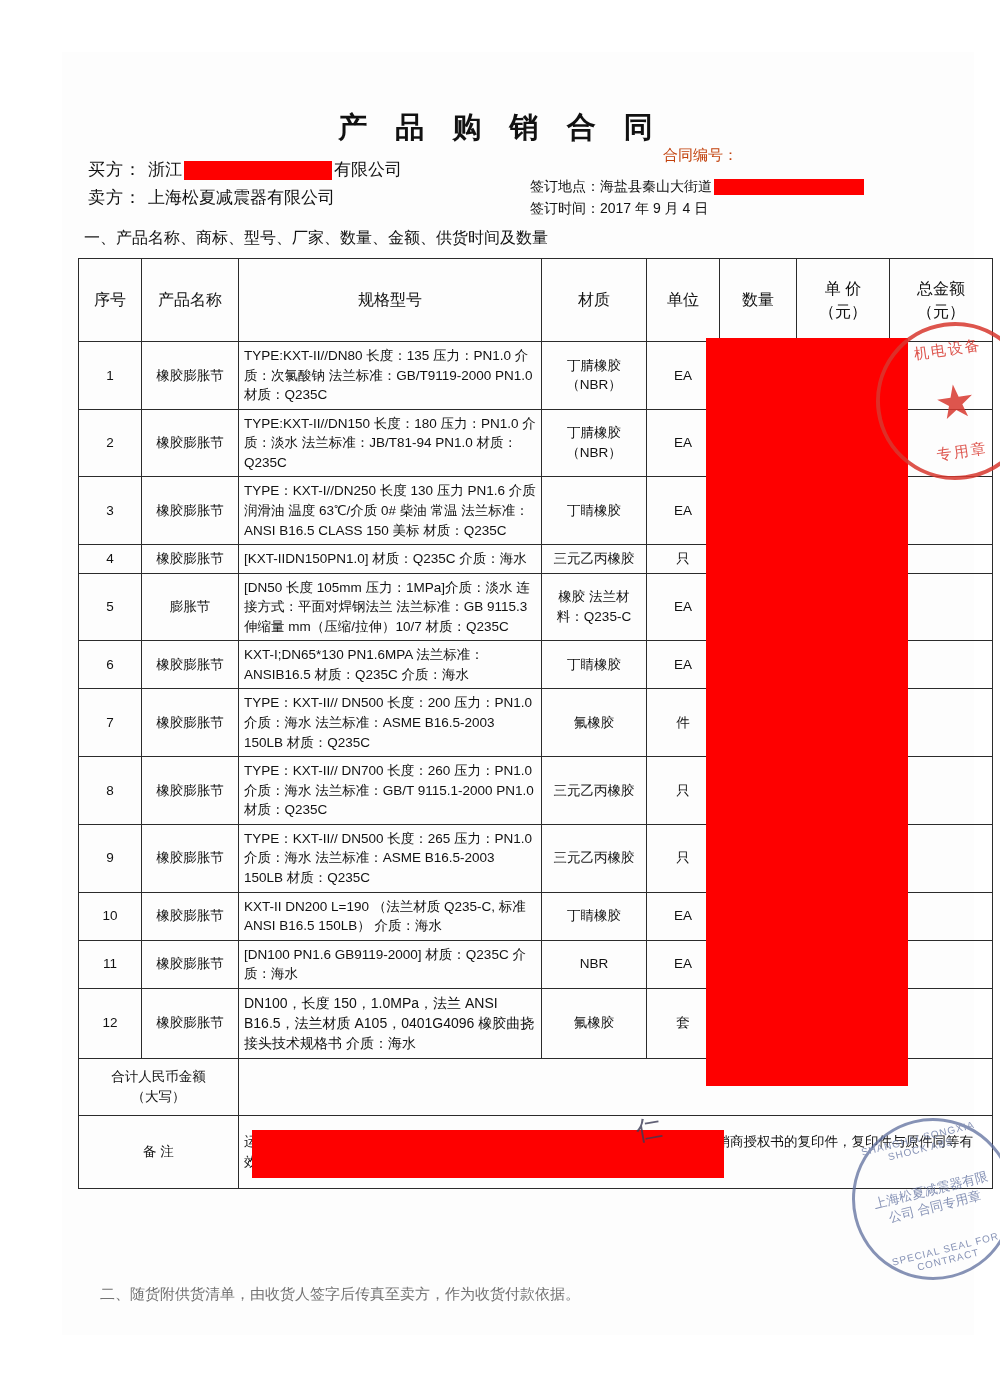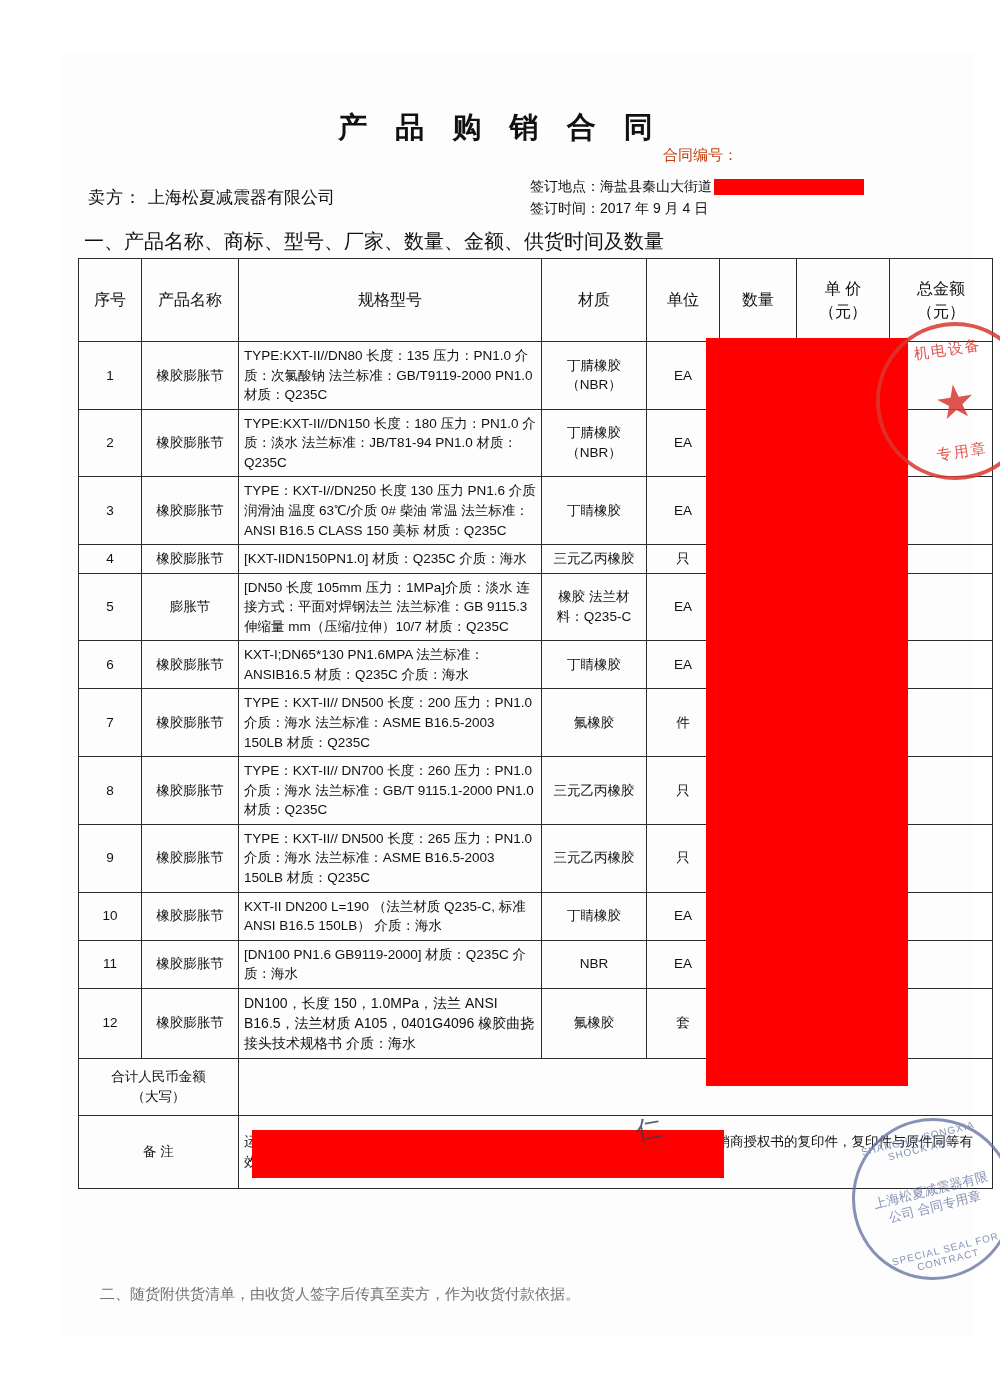--- a/index.html
+++ b/index.html
@@ -92,21 +92,21 @@
     left: 530px;
     font-size: 14px;
     color: #111;
     white-space: nowrap;
   }
 
   .section-one {
     position: absolute;
     left: 84px;
     top: 228px;
-    font-size: 20px;
+    font-size: 16px;
     color: #111;
     white-space: nowrap;
   }
 
   table.main {
     position: absolute;
     left: 78px;
     top: 258px;
     width: 830px;
     border-collapse: collapse;
@@ -254,20 +254,23 @@
 
 <div class="page">
 
   <div class="scan-edge-top"></div>
   <div class="scan-edge-left"></div>
   <div class="scan-edge-right"></div>
   <div class="scan-edge-bottom"></div>
 
   <div class="doc-title">产 品 购 销 合 同</div>
 
+  <div class="buyer-row">
+    <span class="party-label">买方：</span><span class="party-value">浙江</span><span class="redact" style="width:148px;height:19px;margin:0 2px;"></span><span>有限公司</span>
+  </div>
 
   <div class="seller-row">
     <span class="party-label">卖方：</span><span class="party-value">上海松夏减震器有限公司</span>
   </div>
 
   <div class="contract-no">
     <span>合同编号：</span><span></span>
   </div>
 
   <div class="sign-place">

